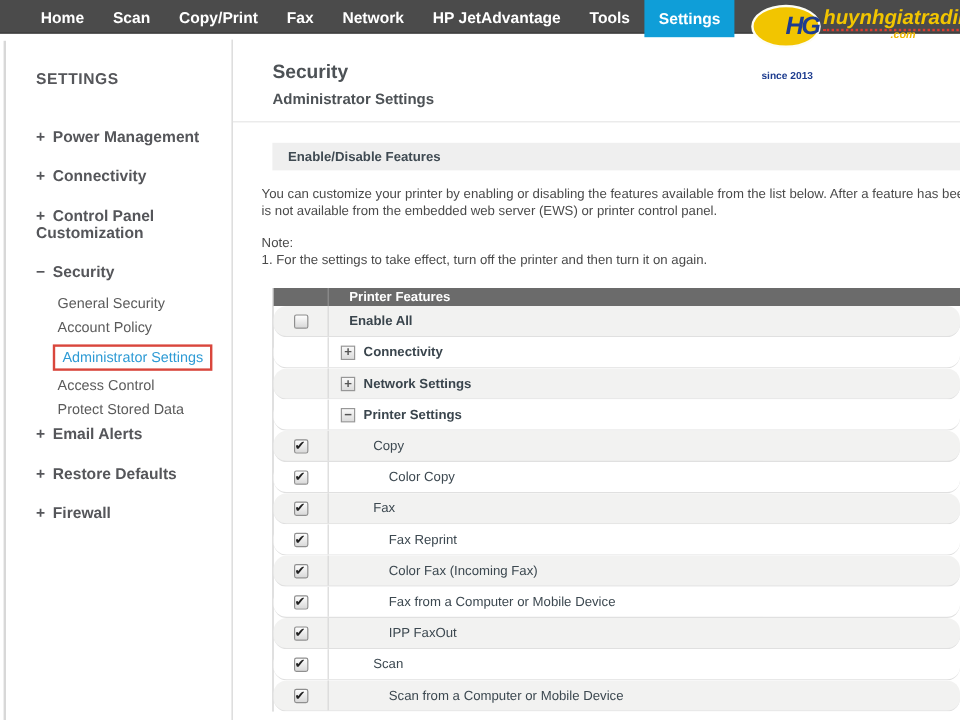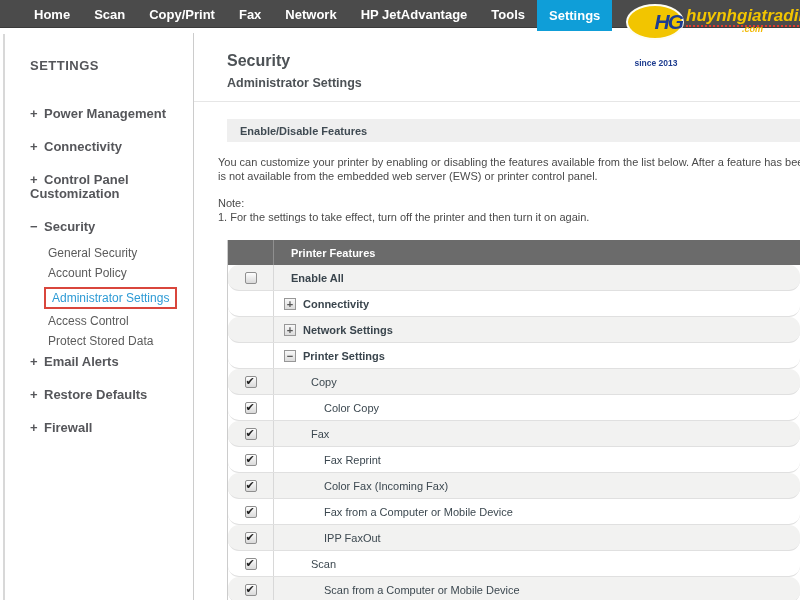--- a/index.html
+++ b/index.html
@@ -70,21 +70,21 @@
   .section-bar{
     margin:17px 0 0 33px;height:23px;background:#efefef;
     display:flex;align-items:center;padding-left:13px;box-sizing:border-box;
     font-size:11px;font-weight:bold;color:#3f4a52;width:calc(100% - 33px);
   }
   .desc{margin:13px 0 0 24px;font-size:11px;color:#4a4a4a;line-height:14px;width:648px}
   .note{margin:13px 0 0 24px;font-size:11px;color:#4a4a4a;line-height:14px}
   
   .features-table{position:absolute;left:33px;top:212px;width:573px;border-left:1px solid #ccc;box-sizing:border-box}
   .t-header{
-    display:flex;height:25px;background:#6b6b6b;color:#fff;
+    display:flex;height:15px;background:#6b6b6b;color:#fff;
     font-weight:bold;font-size:11px;align-items:center;
   }
   .t-header .hc1{width:46px;height:100%;border-right:1px solid #8f8f8f;box-sizing:border-box}
   .t-header .hc2{padding-left:17px}
   .tr{
     display:flex;height:25px;align-items:center;background:#fff;
     border-bottom:1px solid #e0e0e0;font-size:11px;color:#3c4850;border-radius:11px;
   }
   .tr.alt{background:#f2f2f1}
   .td-check{

